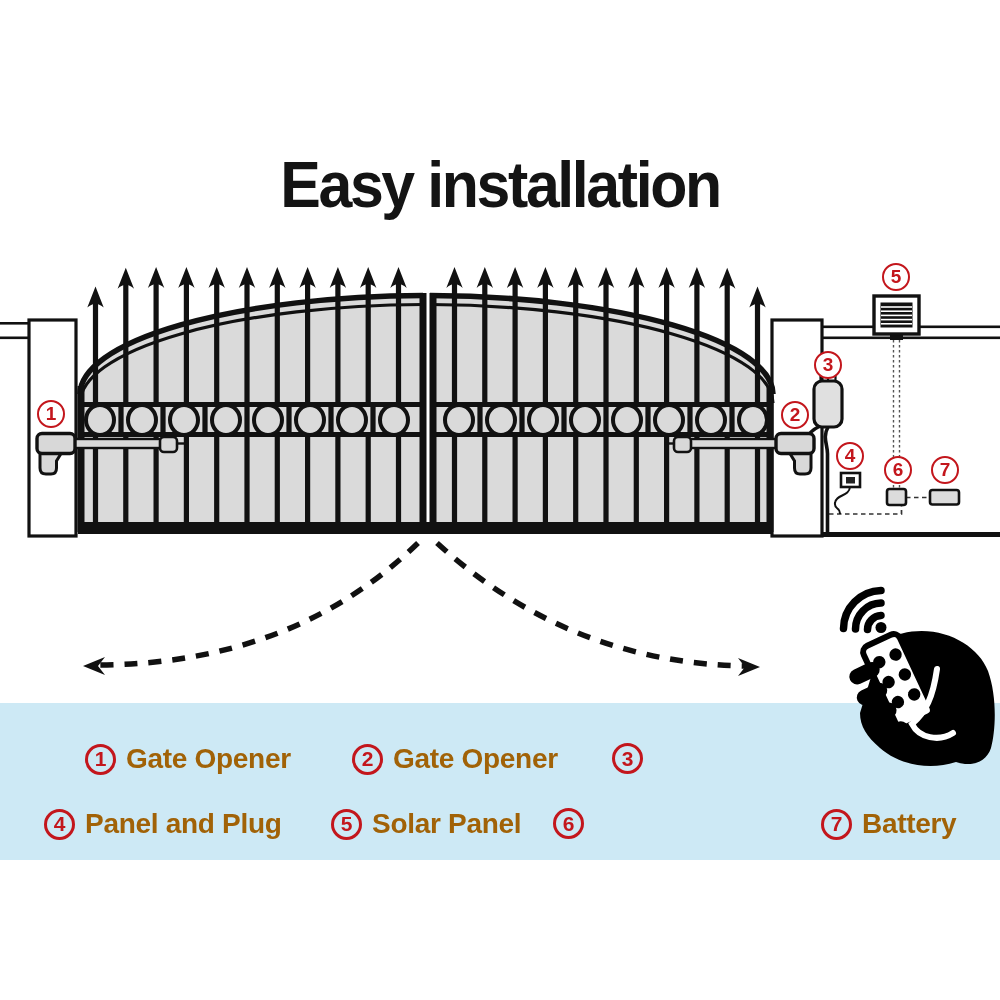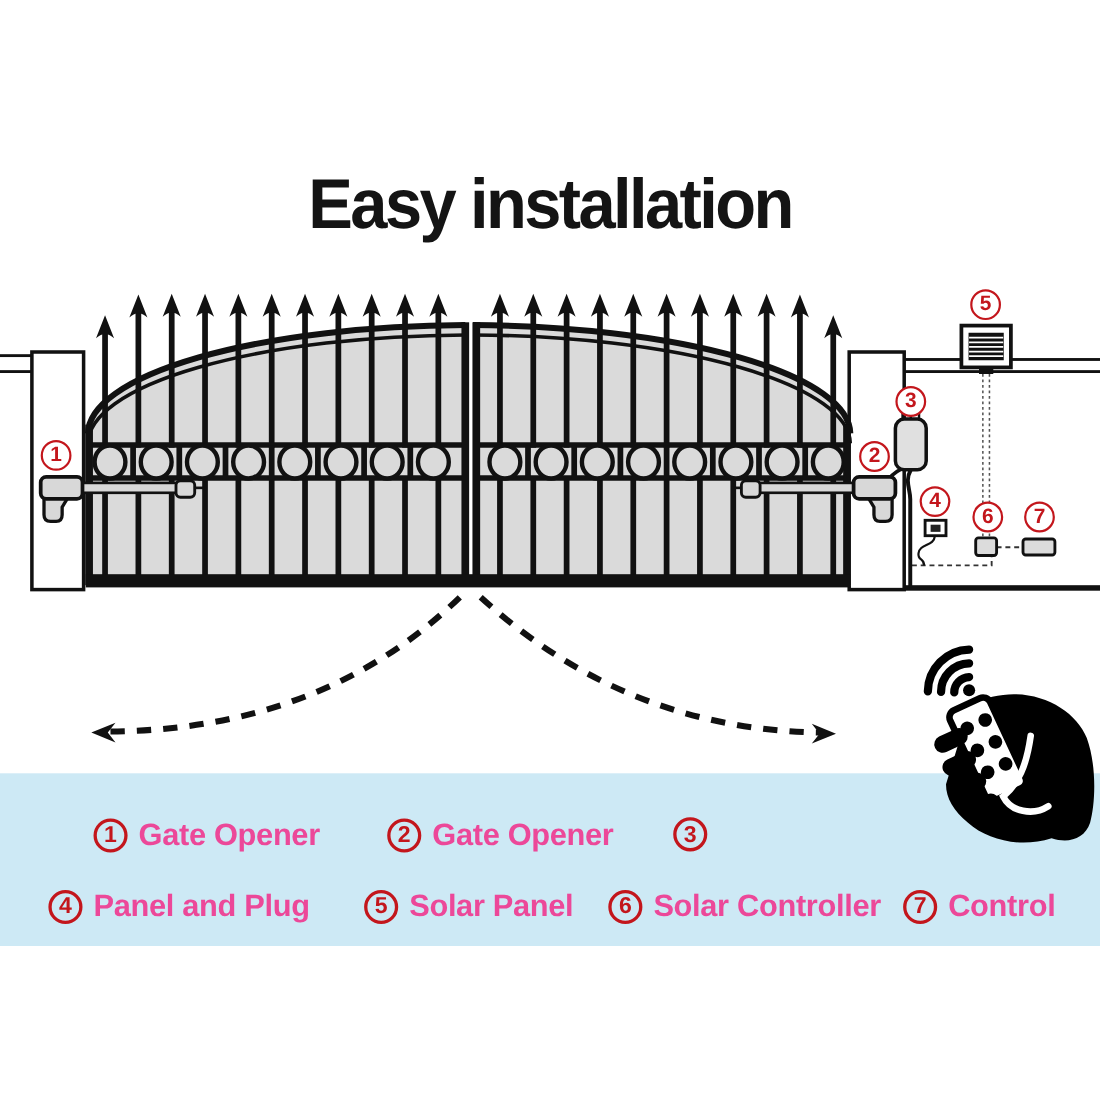--- a/index.html
+++ b/index.html
@@ -26,21 +26,21 @@
   }
   .legend-item{
     position:absolute;display:flex;align-items:center;gap:10px;z-index:5;
   }
   .legend-badge{
     width:31px;height:31px;border-radius:50%;border:3px solid var(--red);
     color:var(--red);display:flex;align-items:center;justify-content:center;
     font-size:21px;font-weight:bold;box-sizing:border-box;flex:0 0 auto;
   }
   .legend-label{
-    font-size:28px;font-weight:bold;color:#ec4899;letter-spacing:-0.3px;
+    font-size:28px;font-weight:bold;color:#a16207;letter-spacing:-0.3px;
     white-space:nowrap;
   }
 </style>
 </head>
 <body>
 
 <div class="page-title">Easy installation</div>
 
 <div class="legend-band"></div>
 
@@ -303,18 +303,17 @@
 <div class="legend-item" style="left:44px;top:808px">
   <span class="legend-badge">4</span>
   <span class="legend-label">Panel and Plug</span>
 </div>
 <div class="legend-item" style="left:331px;top:808px">
   <span class="legend-badge">5</span>
   <span class="legend-label">Solar Panel</span>
 </div>
 <div class="legend-item" style="left:553px;top:808px">
   <span class="legend-badge">6</span>
-  <span class="legend-label">Solar Controller</span>
 </div>
 <div class="legend-item" style="left:821px;top:808px">
   <span class="legend-badge">7</span>
-  <span class="legend-label">Control</span>
+  <span class="legend-label">Battery</span>
 </div>
 
 </body></html>

